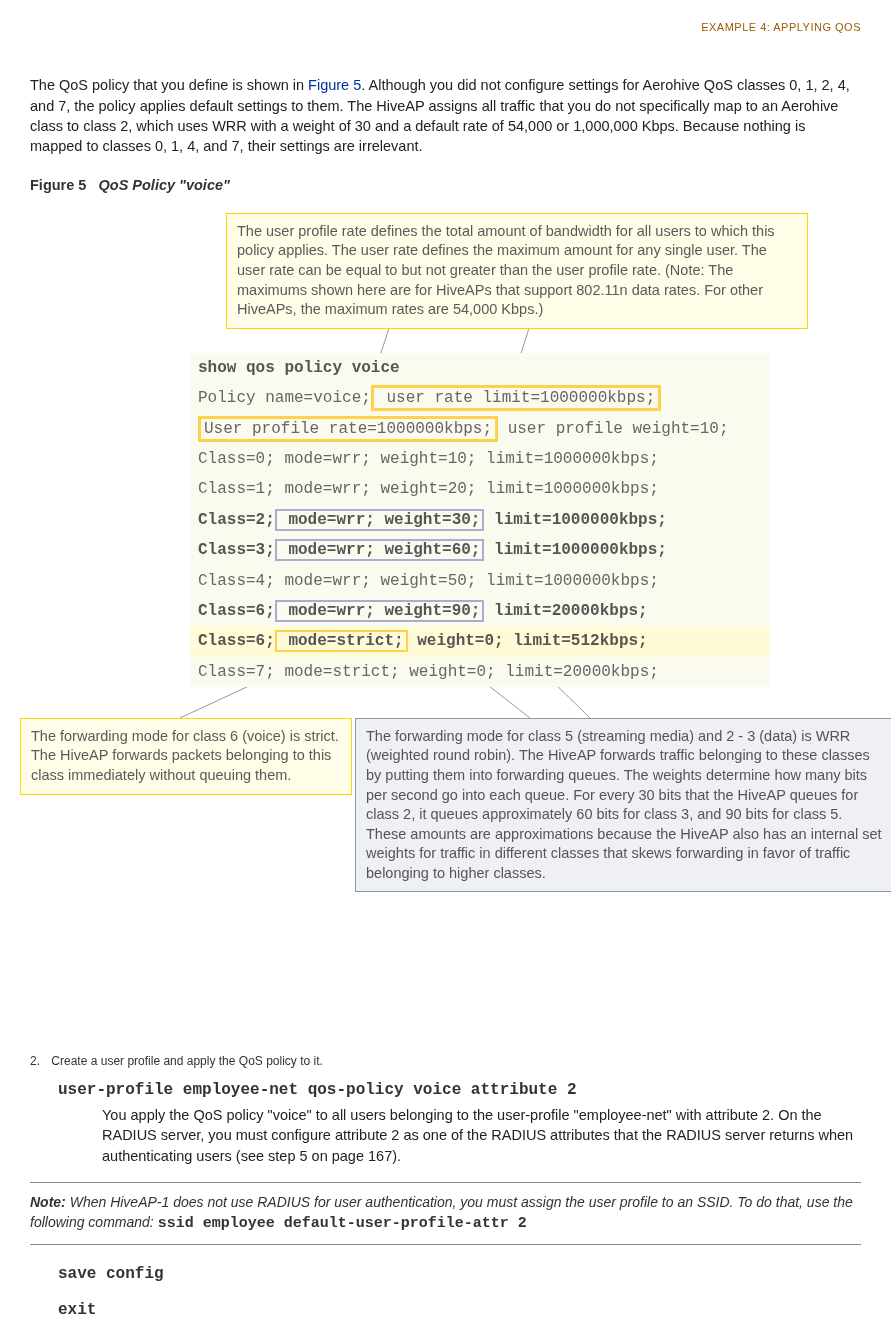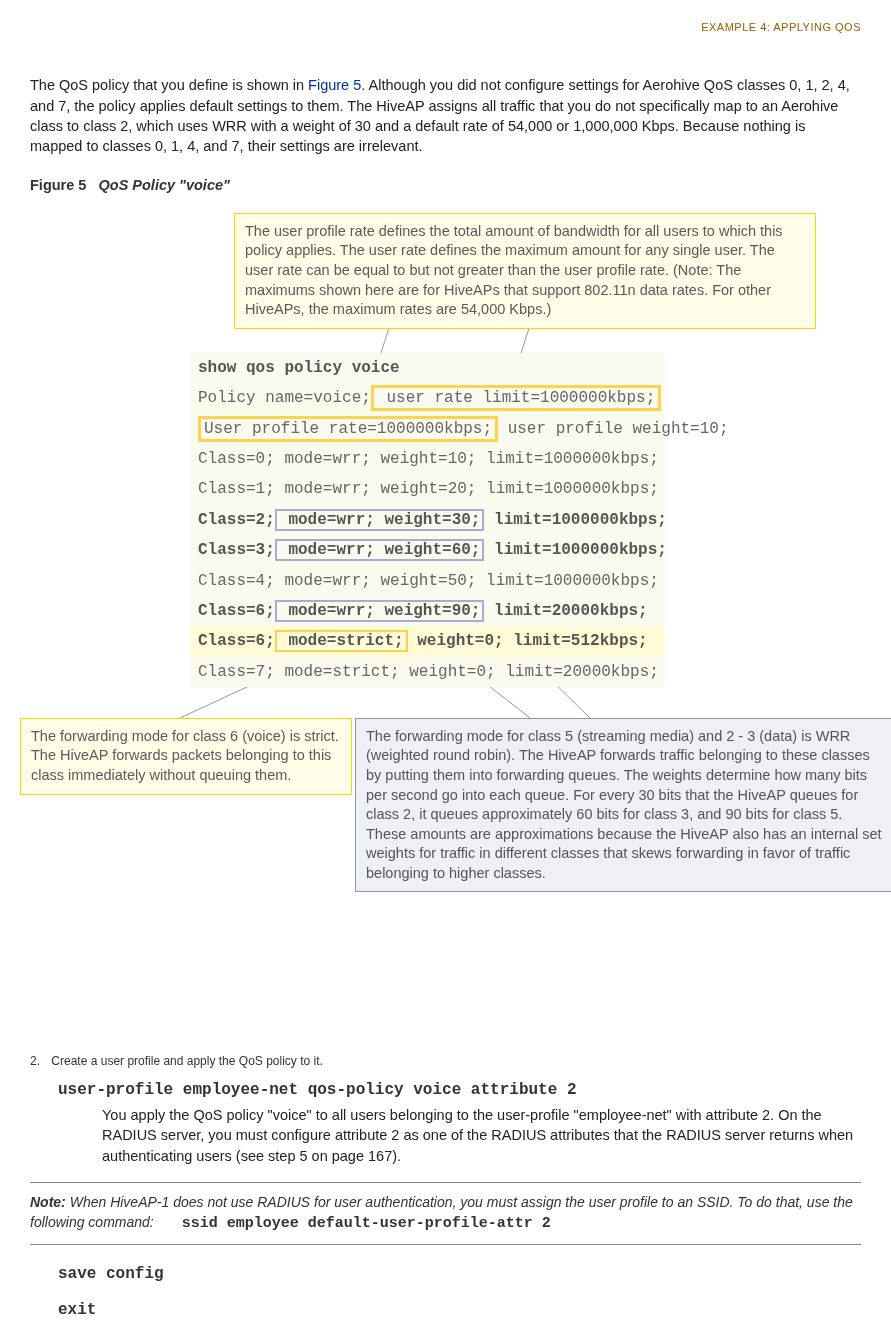--- a/index.html
+++ b/index.html
@@ -50,29 +50,29 @@
     color: #555;
     line-height: 1.35;
   }
   .figure-area {
     position: relative;
     height: 810px;
     margin-bottom: 30px;
   }
   .top-callout {
     position: absolute;
-    left: 204px;
+    left: 196px;
     top: 0;
     width: 560px;
   }
   .cli-block {
     position: absolute;
     left: 160px;
     top: 140px;
-    width: 475px;
+    width: 580px;
     font-family: "Courier New", monospace;
     font-size: 16px;
     color: #666;
     background: #fafbee;
     padding: 0;
     line-height: 1.9;
   }
   .cli-line { padding: 0 8px; white-space: pre; }
   .cli-line.bold { font-weight: bold; color: #555; }
   .cli-line .bold { font-weight: bold; color: #555; }
@@ -118,21 +118,21 @@
   .note-box {
     border-top: 1px solid #888;
     border-bottom: 1px solid #888;
     padding: 10px 0 10px 0;
     margin: 16px 0 18px 0;
     font-style: italic;
     color: #333;
     font-size: 14px;
   }
   .note-box .note-label { font-weight: bold; font-style: italic; }
-  .note-box .note-cmd { font-family: "Courier New", monospace; font-weight: bold; font-style: normal; font-size: 15px; color:#333;margin-left:24px; }
+  .note-box .note-cmd { font-family: "Courier New", monospace; font-weight: bold; font-style: normal; font-size: 15px; color:#333; }
 </style>
 </head>
 <body>
 
 <div class="header-right">EXAMPLE 4: APPLYING QOS</div>
 
 <p class="body-para">
   <span>The QoS policy that you define is shown in </span><span class="link">Figure 5</span><span>. Although you did not configure settings for Aerohive QoS classes 0, 1, 2, 4, and 7, the policy applies default settings to them. The HiveAP assigns all traffic that you do not specifically map to an Aerohive class to class 2, which uses WRR with a weight of 30 and a default rate of 54,000 or 1,000,000 Kbps. Because nothing is mapped to classes 0, 1, 4, and 7, their settings are irrelevant.</span>
 </p>
 

